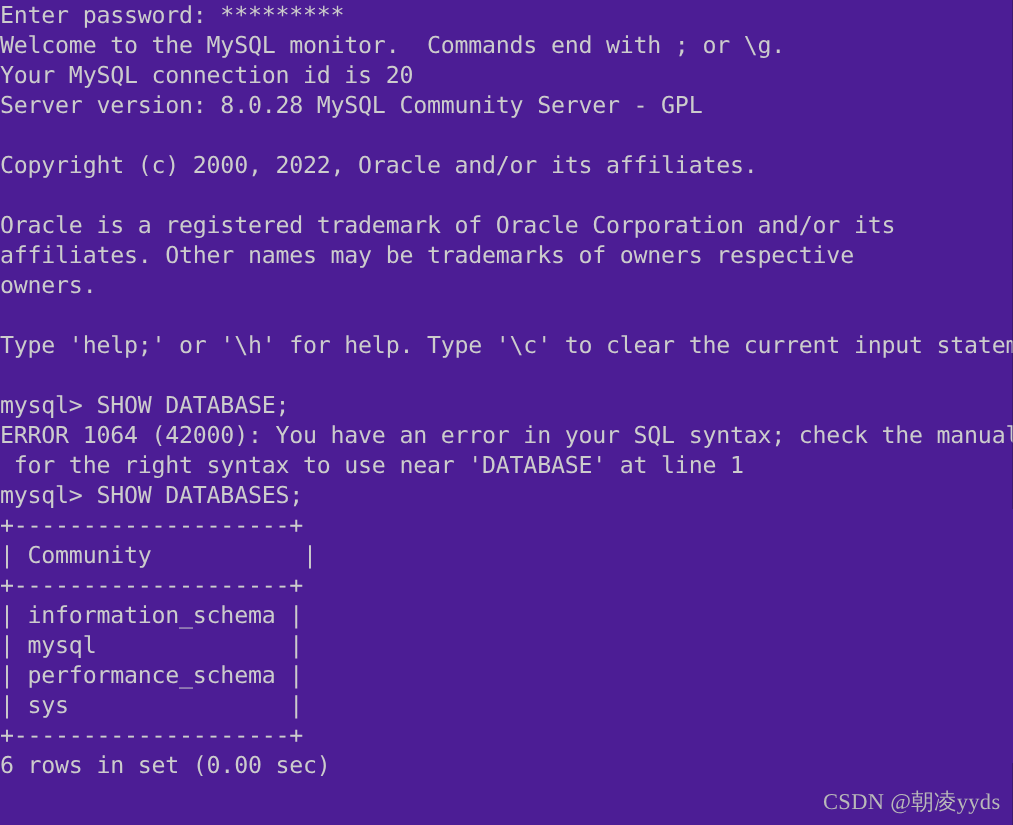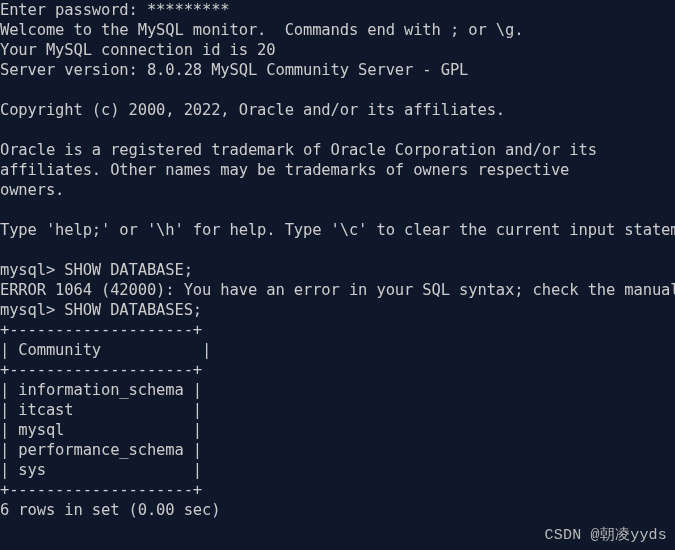--- a/index.html
+++ b/index.html
@@ -11,21 +11,21 @@
     width: 675px;
     height: 550px;
     background: #0c0c0c;
     overflow: hidden;
     font-family: "DejaVu Sans Mono", "Liberation Mono", monospace;
   }
   #terminal {
     position: relative;
     width: 675px;
     height: 550px;
-    background: #0f172a;
+    background: #4c1d95;
     box-sizing: border-box;
     padding: 4px;
     overflow: hidden;
   }
   .screen {
     position: absolute;
     top: 0;
     left: 0;
     width: 675px;
     height: 550px;
@@ -45,21 +45,21 @@
     margin: 0;
     padding: 0;
   }
   .line.blank {
     color: transparent;
   }
   .watermark {
     position: absolute;
     right: 8px;
     bottom: 6px;
-    font-family: Liberation Mono, monospace;
+    font-family: Liberation Serif, serif;
     font-size: 15px;
     color: #b9b9b9;
     white-space: pre;
     letter-spacing: 0.2px;
     pointer-events: none;
   }
 </style>
 </head>
 <body>
 
@@ -73,26 +73,26 @@
     <div class="line">Copyright (c) 2000, 2022, Oracle and/or its affiliates.</div>
     <div class="line blank"></div>
     <div class="line">Oracle is a registered trademark of Oracle Corporation and/or its</div>
     <div class="line">affiliates. Other names may be trademarks of owners respective</div>
     <div class="line">owners.</div>
     <div class="line blank"></div>
     <div class="line">Type 'help;' or '\h' for help. Type '\c' to clear the current input statement.</div>
     <div class="line blank"></div>
     <div class="line">mysql&gt; SHOW DATABASE;</div>
     <div class="line">ERROR 1064 (42000): You have an error in your SQL syntax; check the manual that corresponds to your MySQL server version</div>
+    <div class="line"> for the right syntax to use near 'DATABASE' at line 1</div>
     <div class="line">mysql&gt; SHOW DATABASES;</div>
     <div class="line">+--------------------+</div>
     <div class="line">| Community           |</div>
     <div class="line">+--------------------+</div>
     <div class="line">| information_schema |</div>
-    <div class="line">| itcast             |</div>
     <div class="line">| mysql              |</div>
     <div class="line">| performance_schema |</div>
     <div class="line">| sys                |</div>
     <div class="line">+--------------------+</div>
     <div class="line">6 rows in set (0.00 sec)</div>
   </div>
   <div class="watermark">CSDN @朝凌yyds</div>
 </div>
 
 </body></html>

